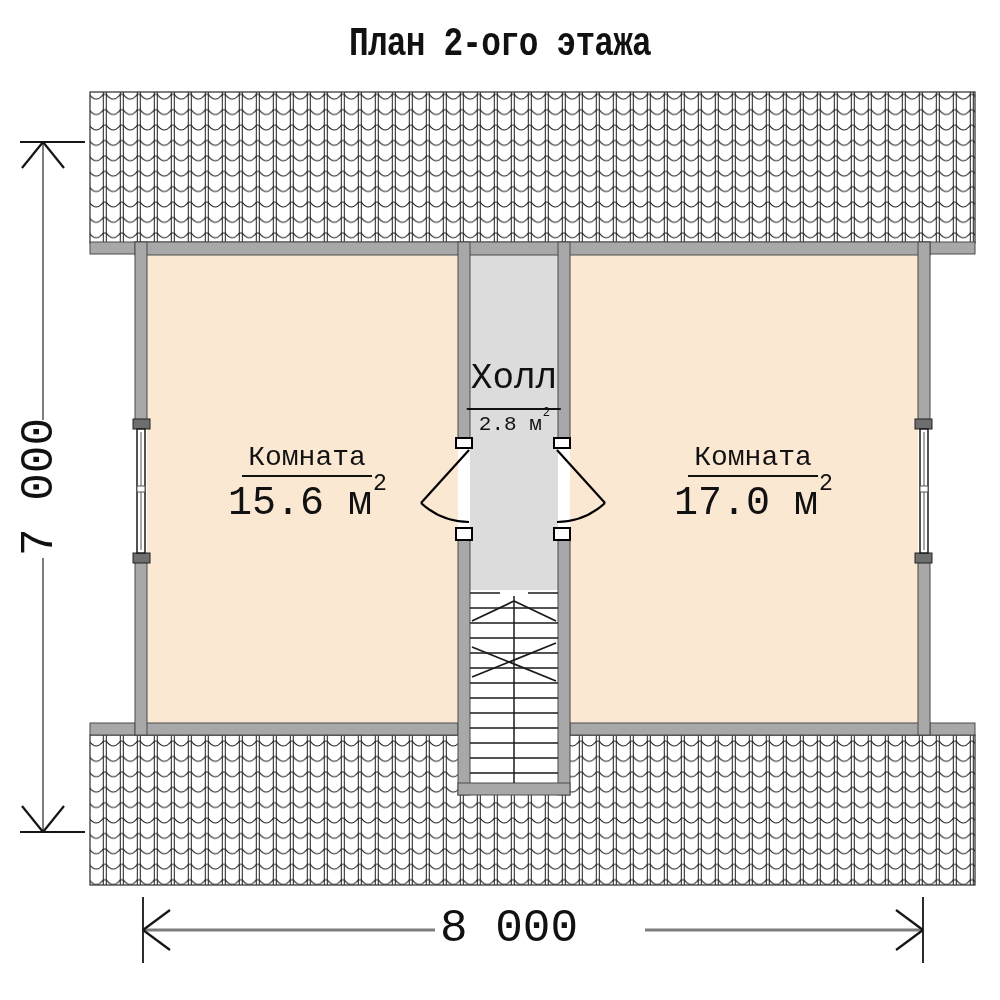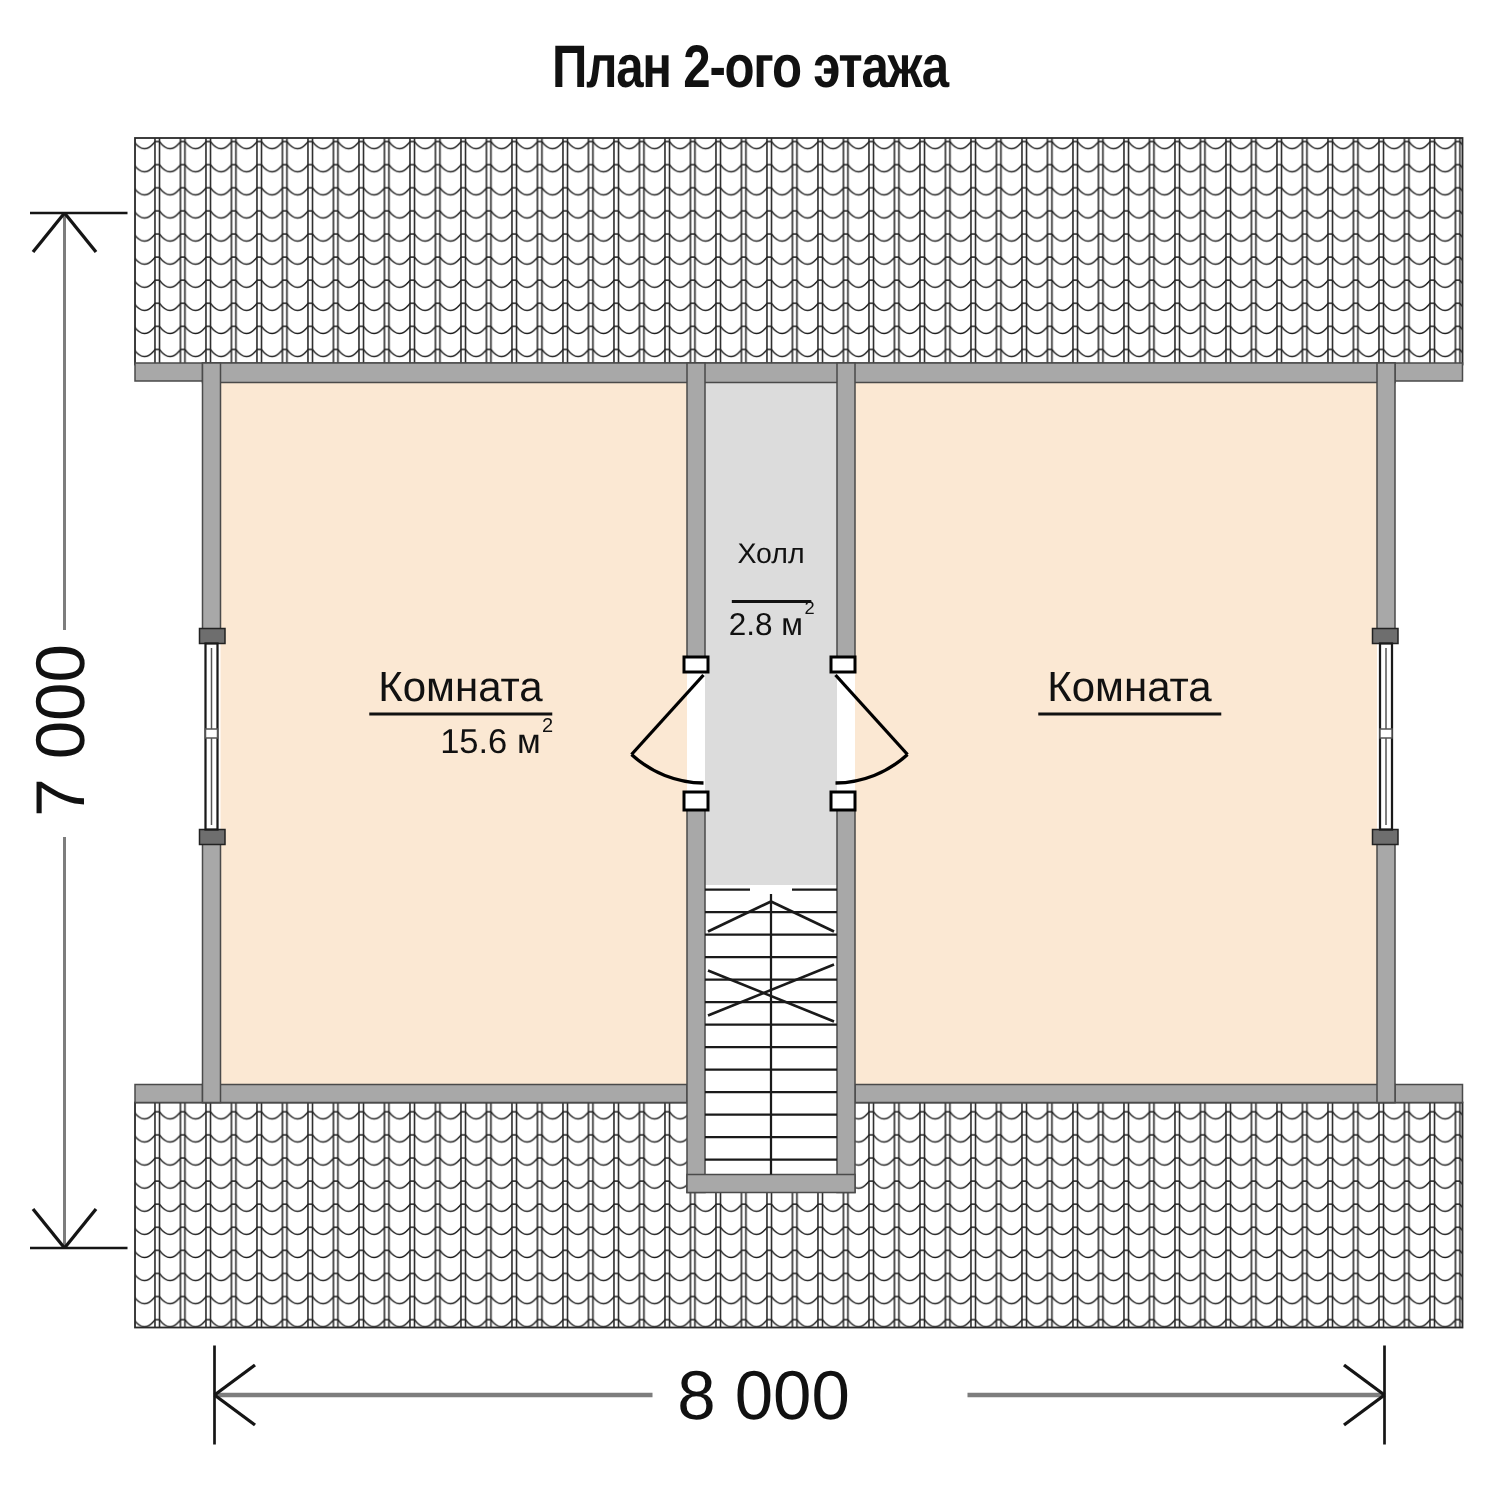--- a/index.html
+++ b/index.html
@@ -1,39 +1,39 @@
 <!DOCTYPE html>
 <html style="--room_fill: #fbe8d3; --hall_fill: #dcdcdc; --stair_fill: #ffffff; --wall_fill: #a8a8a8; --wall_stroke: #4a4a4a; --line: #1a1a1a; --dim_line: #7d7d7d; --text: #111111;"><head>
 <meta charset="utf-8">
 <style>
   html,body{margin:0;padding:0;background:#fff;}
   .canvas{position:relative;width:1000px;height:1000px;background:#fff;overflow:hidden;
-          font-family:Liberation Sans, sans-serif;color:var(--text,#111);}
+          font-family:Liberation Mono, monospace;color:var(--text,#111);}
   svg{position:absolute;inset:0;}
   .wall{fill:var(--wall_fill,#a8a8a8);stroke:var(--wall_stroke,#4a4a4a);stroke-width:1;}
   .eaves{fill:var(--wall_fill,#a8a8a8);stroke:var(--wall_stroke,#4a4a4a);stroke-width:1;}
   .roofband{fill:url(#tiles);stroke:#2a2a2a;stroke-width:1.2;}
   .stairline{stroke:var(--line,#1a1a1a);stroke-width:1.5;fill:none;}
   .breakline{stroke:var(--line,#1a1a1a);stroke-width:1.8;fill:none;}
   .doorline{stroke:#000;stroke-width:2.2;fill:none;}
   .doorjamb{fill:#fff;stroke:#000;stroke-width:2;}
   .winjamb{fill:#6e6e6e;stroke:#222;stroke-width:1;}
   .winframe{fill:#fff;stroke:#1a1a1a;stroke-width:1.5;}
   .dimmain{stroke:var(--dim_line,#7d7d7d);fill:none;}
   .dimtick{stroke:#151515;stroke-width:1.8;fill:none;}
   .dimarrow{stroke:#151515;stroke-width:2.2;fill:none;}
 
   .lbl{position:absolute;text-align:center;line-height:1.05;}
   .title{left:0;right:0;top:24px;font-size:40px;font-weight:bold;
          transform:scaleX(0.82);letter-spacing:-1px;}
   .room-name{display:inline-block;font-size:28px;border-bottom:2.5px solid #111;
              padding:0 6px 3px;}
-  .room-area{font-size:23px;margin-top:5px;text-align:right;}
-  .hall-name{display:inline-block;font-size:19px;border-bottom:2px solid #111;
-             padding:0 4px 20px;}
+  .room-area{font-size:40px;margin-top:5px;text-align:right;}
+  .hall-name{display:inline-block;font-size:36px;border-bottom:2px solid #111;
+             padding:0 4px 10px;}
   .hall-area{font-size:21px;margin-top:3px;}
   sup{font-size:58%;position:relative;top:-0.45em;left:1px;}
   .dim-text{position:absolute;font-size:46px;white-space:nowrap;}
   .dim-v{left:40px;top:487px;transform:translate(-50%,-50%) rotate(-90deg);}
   .dim-h{left:509px;top:903px;transform:translateX(-50%);}
 </style>
 </head>
 <body>
 
 <div class="canvas">
@@ -161,20 +161,21 @@
 
   <div class="lbl title">План 2-ого этажа</div>
 
   <div class="lbl" style="left:307px;top:443px;transform:translateX(-50%);">
     <span class="room-name">Комната</span>
     <div class="room-area"><span>15.6 м</span><sup>2</sup></div>
   </div>
 
   <div class="lbl" style="left:753px;top:443px;transform:translateX(-50%);">
     <span class="room-name">Комната</span>
+    <div class="room-area"><span>17.0 м</span><sup>2</sup></div>
   </div>
 
   <div class="lbl" style="left:514px;top:360px;transform:translateX(-50%);">
     <span class="hall-name">Холл</span>
     <div class="hall-area"><span>2.8 м</span><sup>2</sup></div>
   </div>
 
   <div class="dim-text dim-v">7 000</div>
   <div class="dim-text dim-h">8 000</div>
 

